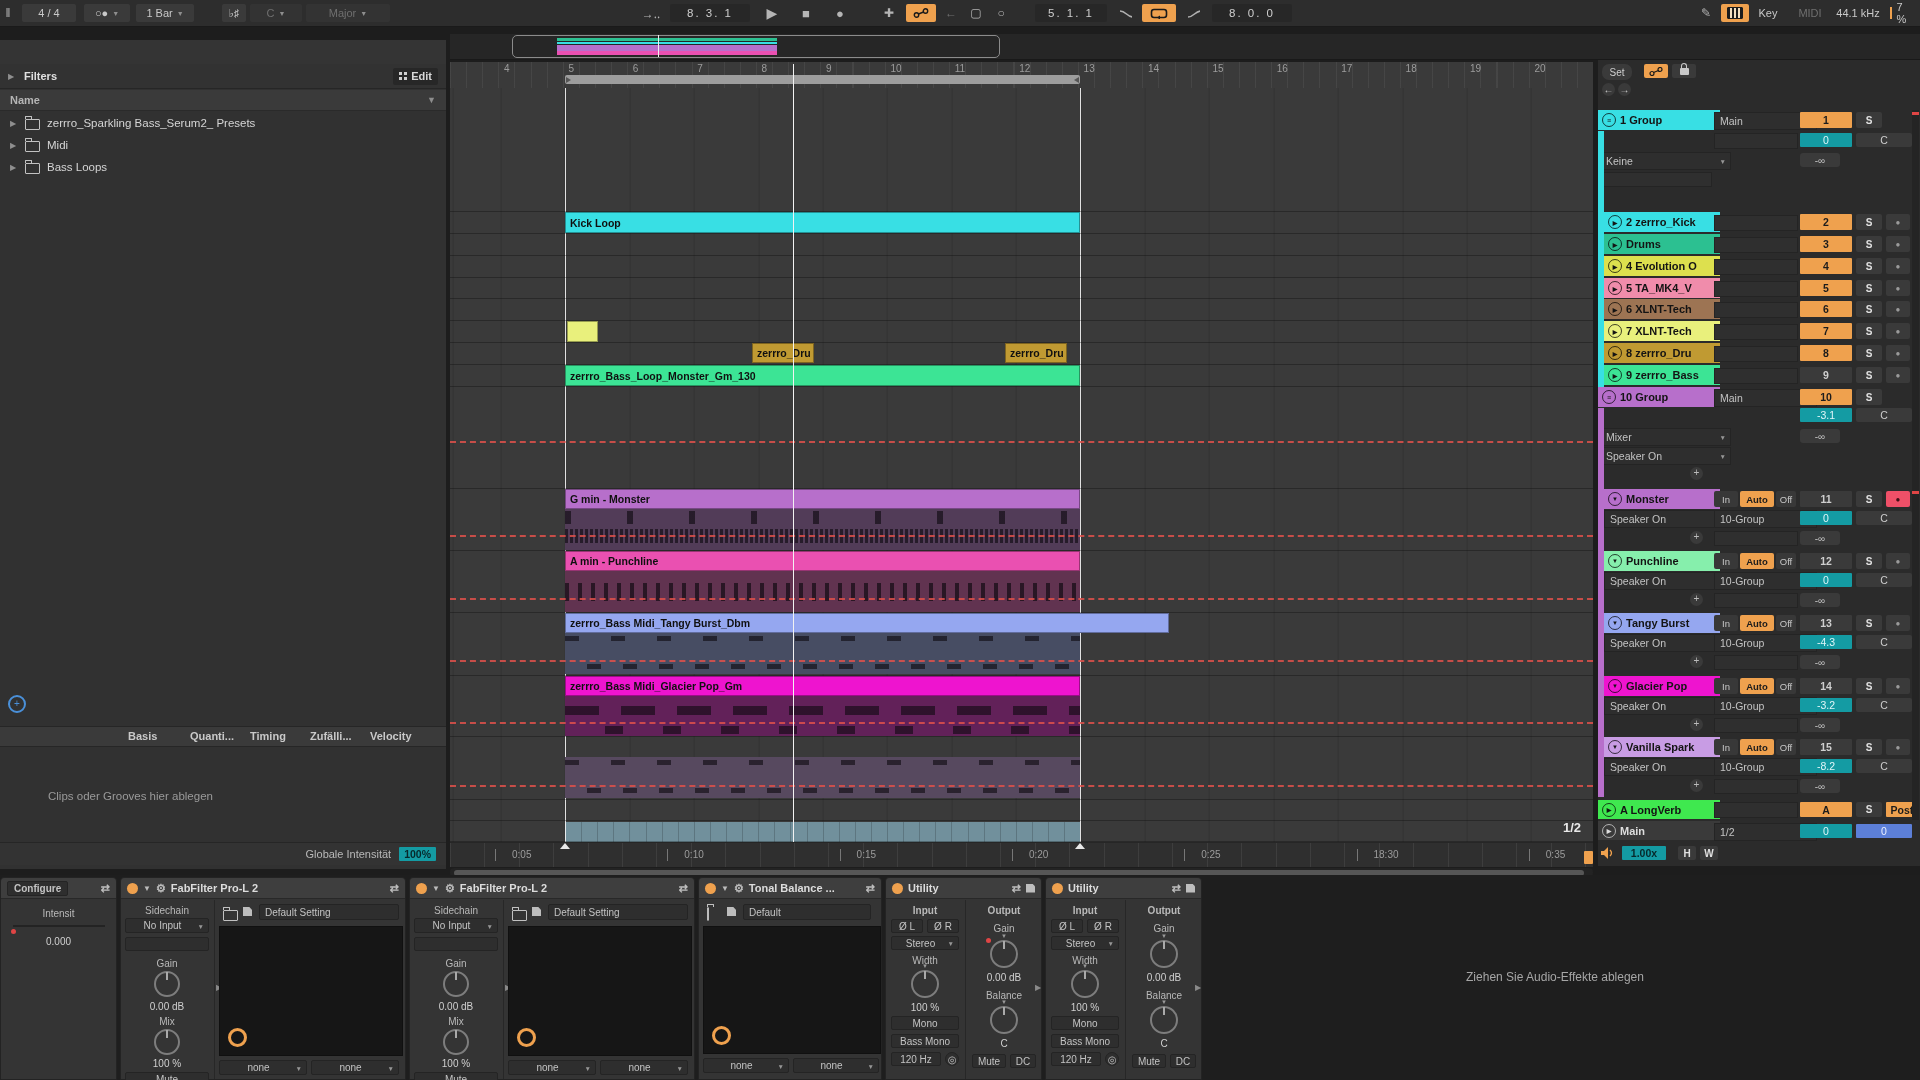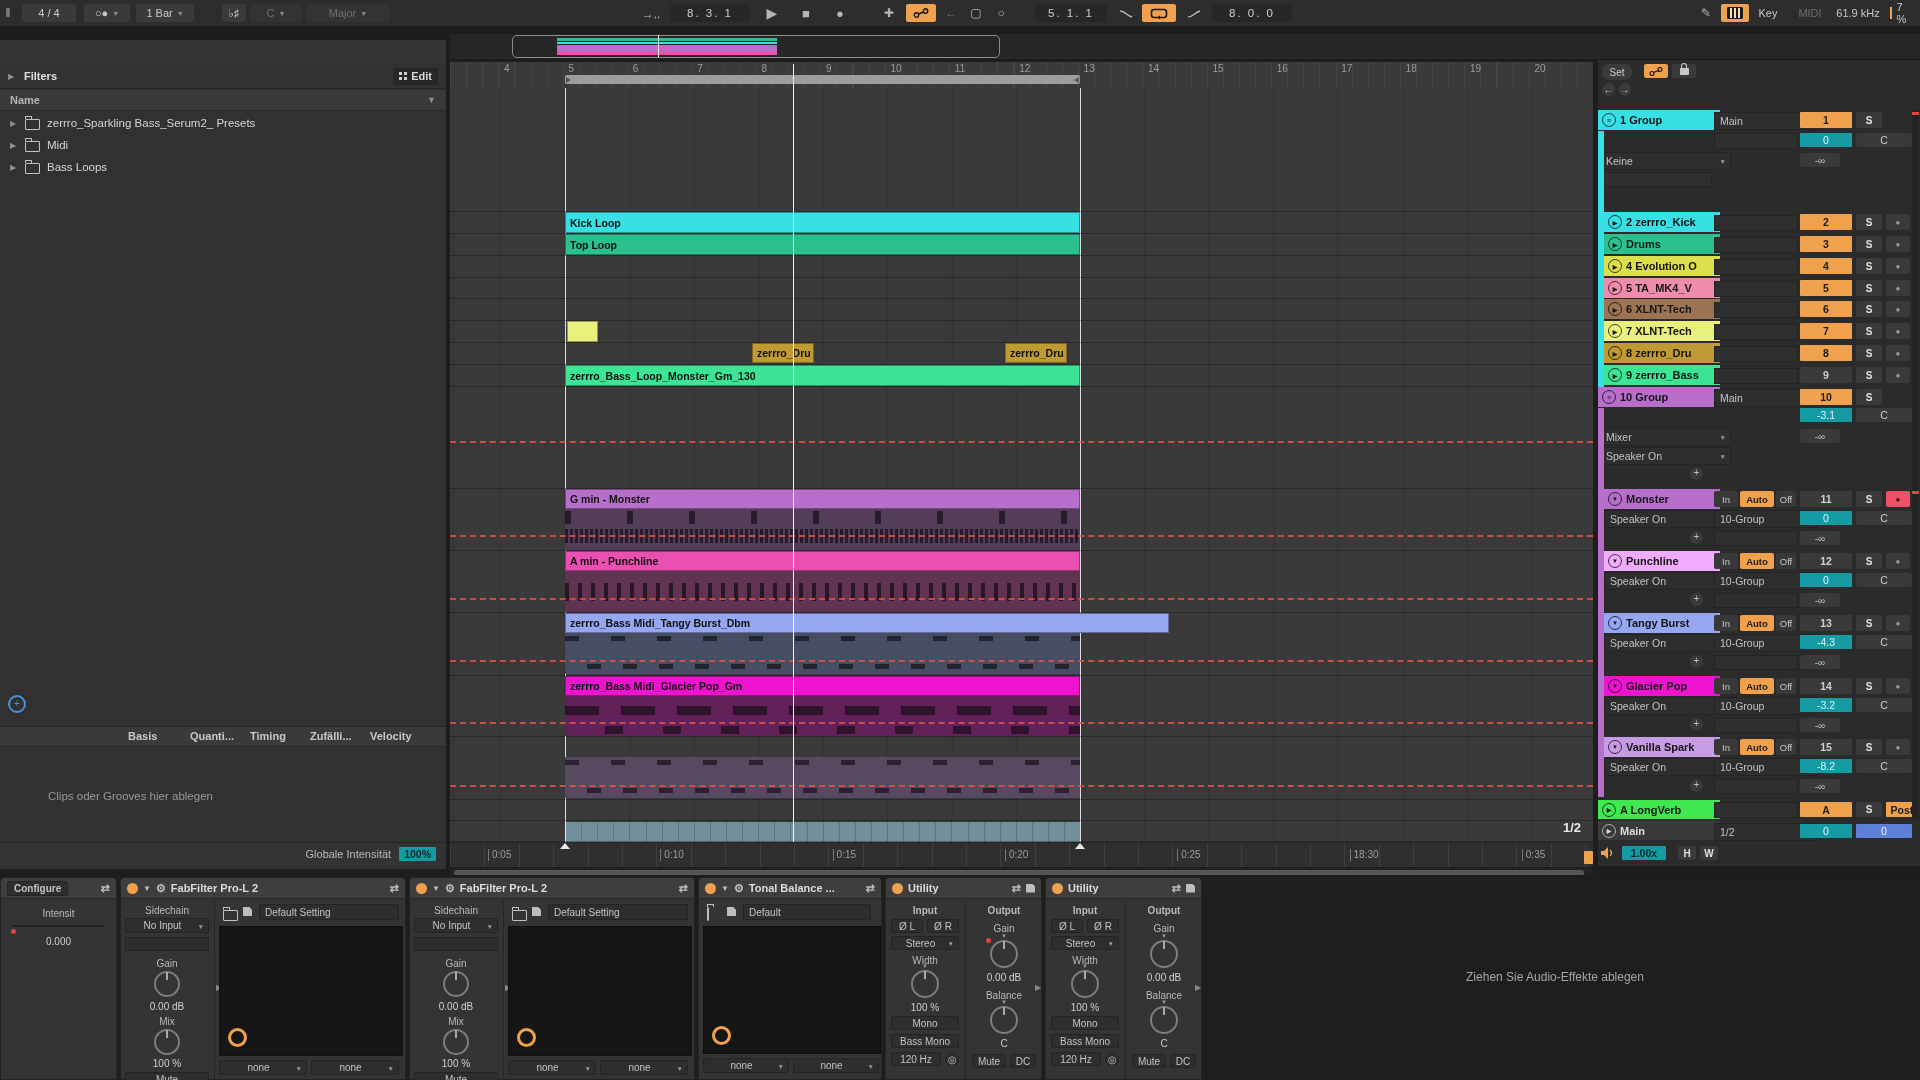--- a/index.html
+++ b/index.html
@@ -66,21 +66,21 @@
   .pat-blocks::after{content:'';position:absolute;left:0;right:0;bottom:6%;height:18%;background:repeating-linear-gradient(90deg,transparent 0 40px,rgba(12,8,14,.6) 40px 58px);}
   .pat-sparse::before{content:'';position:absolute;left:0;right:0;top:8%;height:12%;background:repeating-linear-gradient(90deg,rgba(12,8,14,.6) 0 14px,transparent 14px 46px);}
   .pat-sparse::after{content:'';position:absolute;left:0;right:0;bottom:12%;height:12%;background:repeating-linear-gradient(90deg,transparent 0 22px,rgba(12,8,14,.6) 22px 36px);}
   .dash-line{position:absolute;left:0;width:100%;border-top:2px dashed #e0514b;opacity:.85;}
   #sel-strip{position:absolute;left:115px;top:734px;width:515px;height:20px;background:rgba(128,166,181,.8);
      background-image:repeating-linear-gradient(90deg,rgba(0,0,0,.18) 0 1px,transparent 1px 16.1px);}
   .vline{position:absolute;top:0;width:1px;height:754px;background:rgba(255,255,255,.85);}
   #zoom-ratio{position:absolute;right:12px;top:732px;color:#e8e8e8;font-size:13px;font-weight:700;}
   #time-ruler{left:450px;top:842px;width:1143px;height:24px;background:#2f2f2f;border-top:1px solid #262626;
      background-image:repeating-linear-gradient(90deg,rgba(255,255,255,.07) 0 1px,transparent 1px 34.4px);}
-  .time-label{position:absolute;top:6px;font-size:10px;color:#9c9c9c;border-left:1px solid #777;padding-left:3px;height:12px;}
+  .time-label{position:absolute;top:6px;font-size:10px;color:#9c9c9c;border-left:1px solid #777;padding-left:16px;height:12px;margin-left:7px;}
   .sel-tri{position:absolute;top:0;border-left:5px solid transparent;border-right:5px solid transparent;border-bottom:6px solid #e8e8e8;}
   #scrollbar{left:450px;top:868px;width:1143px;height:9px;background:#232323;border-radius:4px;}
   #scroll-thumb{position:absolute;left:4px;top:1.5px;width:1130px;height:6px;background:#565656;border-radius:3px;}
   #playhead{left:793px;top:64px;width:1px;height:778px;background:#f2f2f2;z-index:30;}
   #follow-chip{left:1584px;top:851px;width:9px;height:13px;background:#efa14e;border-radius:1px;}
   
   #right-panel{left:1598px;top:60px;width:322px;height:806px;background:#2b2b2b;}
   .pill{background:#3a3a3a;border-radius:7px;color:#cfcfcf;font-size:10px;display:flex;align-items:center;justify-content:center;}
   .sqbtn{background:#3a3a3a;border-radius:2px;display:flex;align-items:center;justify-content:center;}
   .tname{display:flex;align-items:center;gap:4px;padding:0 4px;color:#141414;font-weight:600;font-size:11px;white-space:nowrap;overflow:hidden;}
@@ -189,21 +189,21 @@
         </svg>
       </div>
     <div class="tb-item tb-display" style="left:1212px;width:80px;">8. 0. 0</div>
 
     <div class="tb-item tb-plain glyph" style="left:1695px;width:22px;">✎</div>
     <div class="tb-item tb-orange" style="left:1721px;width:28px;">
         <span class="icon-kbd"></span>
       </div>
     <div class="tb-item tb-plain" style="left:1752px;width:32px;">Key</div>
     <div class="tb-item tb-plain tb-dim" style="left:1792px;width:36px;background:transparent;">MIDI</div>
-    <div class="tb-item tb-plain" style="left:1830px;width:56px;">61.9 kHz</div>
+    <div class="tb-item tb-plain" style="left:1830px;width:56px;">44.1 kHz</div>
     <div class="tb-item tb-plain" style="left:1884px;width:34px;">
         <span class="cpu-bar"></span>
         <span>7 %</span>
       </div>
   </div>
 
   <div id="browser" class="abs">
     <div class="topstrip"></div>
     <div class="brow-row" id="filters-row">
       <span class="tri">▶</span>
@@ -297,23 +297,20 @@
       <div class="lane" style="position: absolute; top: 401px; height: 62px;"></div>
       <div class="lane" style="position: absolute; top: 463px; height: 62px;"></div>
       <div class="lane" style="position: absolute; top: 525px; height: 63px;"></div>
       <div class="lane" style="position: absolute; top: 588px; height: 61px;"></div>
       <div class="lane" style="position: absolute; top: 649px; height: 63px;"></div>
       <div class="lane" style="position: absolute; top: 712px; height: 21px;"></div>
       <div class="lane" style="position: absolute; top: 733px; height: 21px;"></div>
       <div class="clip" style="position: absolute; left: 115px; top: 124px; width: 515px; height: 21px; background: rgb(56, 223, 228);">
         <div class="clip-title" style="position: absolute;">Kick Loop</div>
       </div>
-      <div class="clip" style="position: absolute; left: 115px; top: 146px; width: 515px; height: 21px; background: rgb(44, 192, 145);">
-        <div class="clip-title" style="position: absolute;">Top Loop</div>
-      </div>
       <div class="clip" style="position: absolute; left: 117px; top: 233px; width: 31px; height: 21px; background: rgb(233, 240, 124);">
         <div class="clip-title" style="position: absolute;"></div>
       </div>
       <div class="clip" style="position: absolute; left: 302px; top: 255px; width: 62px; height: 20px; background: rgb(192, 154, 50);">
         <div class="clip-title" style="position: absolute;">zerrro_Dru</div>
       </div>
       <div class="clip" style="position: absolute; left: 555px; top: 255px; width: 62px; height: 20px; background: rgb(192, 154, 50);">
         <div class="clip-title" style="position: absolute;">zerrro_Dru</div>
       </div>
       <div class="clip" style="position: absolute; left: 115px; top: 277px; width: 515px; height: 21px; background: rgb(60, 228, 149);">
@@ -477,21 +474,21 @@
       <div class="chip-num inactive" style="position: absolute; left: 202px; top: 431px; width: 52px; height: 16px;">11</div>
       <div class="btn-s" style="position: absolute; left: 258px; top: 431px; width: 26px; height: 16px;">S</div>
       <div class="btn-arm armed" style="position: absolute; left: 288px; top: 431px; width: 24px; height: 16px;">●</div>
       <div class="dd" style="position: absolute; left: 6px; top: 450px; width: 108px; height: 16px;">Speaker On</div>
       <div class="dd" style="position: absolute; left: 116px; top: 450px; width: 82px; height: 16px;">10-Group</div>
       <div class="vol" style="position: absolute; left: 202px; top: 451px; width: 52px; height: 14px;">0</div>
       <div class="pan" style="position: absolute; left: 258px; top: 451px; width: 56px; height: 14px;">C</div>
       <div class="plus-circ" style="position: absolute; left: 92px; top: 471px; width: 13px; height: 13px;">+</div>
       <div class="ebox" style="position: absolute; left: 116px; top: 471px; width: 82px; height: 13px;"></div>
       <div class="inf" style="position: absolute; left: 202px; top: 471px; width: 40px; height: 14px;">-∞</div>
-      <div class="tname" style="position: absolute; left: 6px; top: 491px; width: 108px; height: 20px; background: #f0abfc;">
+      <div class="tname" style="position: absolute; left: 6px; top: 491px; width: 108px; height: 20px; background: #86efac;">
         <span class="circ" style="font-size:6px">▼</span>
         <span>Punchline</span>
       </div>
       <div class="mon" style="position: absolute; left: 116px; top: 493px; width: 24px; height: 16px;">In</div>
       <div class="mon auto" style="position: absolute; left: 142px; top: 493px; width: 34px; height: 16px;">Auto</div>
       <div class="mon" style="position: absolute; left: 178px; top: 493px; width: 20px; height: 16px;">Off</div>
       <div class="chip-num inactive" style="position: absolute; left: 202px; top: 493px; width: 52px; height: 16px;">12</div>
       <div class="btn-s" style="position: absolute; left: 258px; top: 493px; width: 26px; height: 16px;">S</div>
       <div class="btn-arm" style="position: absolute; left: 288px; top: 493px; width: 24px; height: 16px;">●</div>
       <div class="dd" style="position: absolute; left: 6px; top: 512px; width: 108px; height: 16px;">Speaker On</div>

